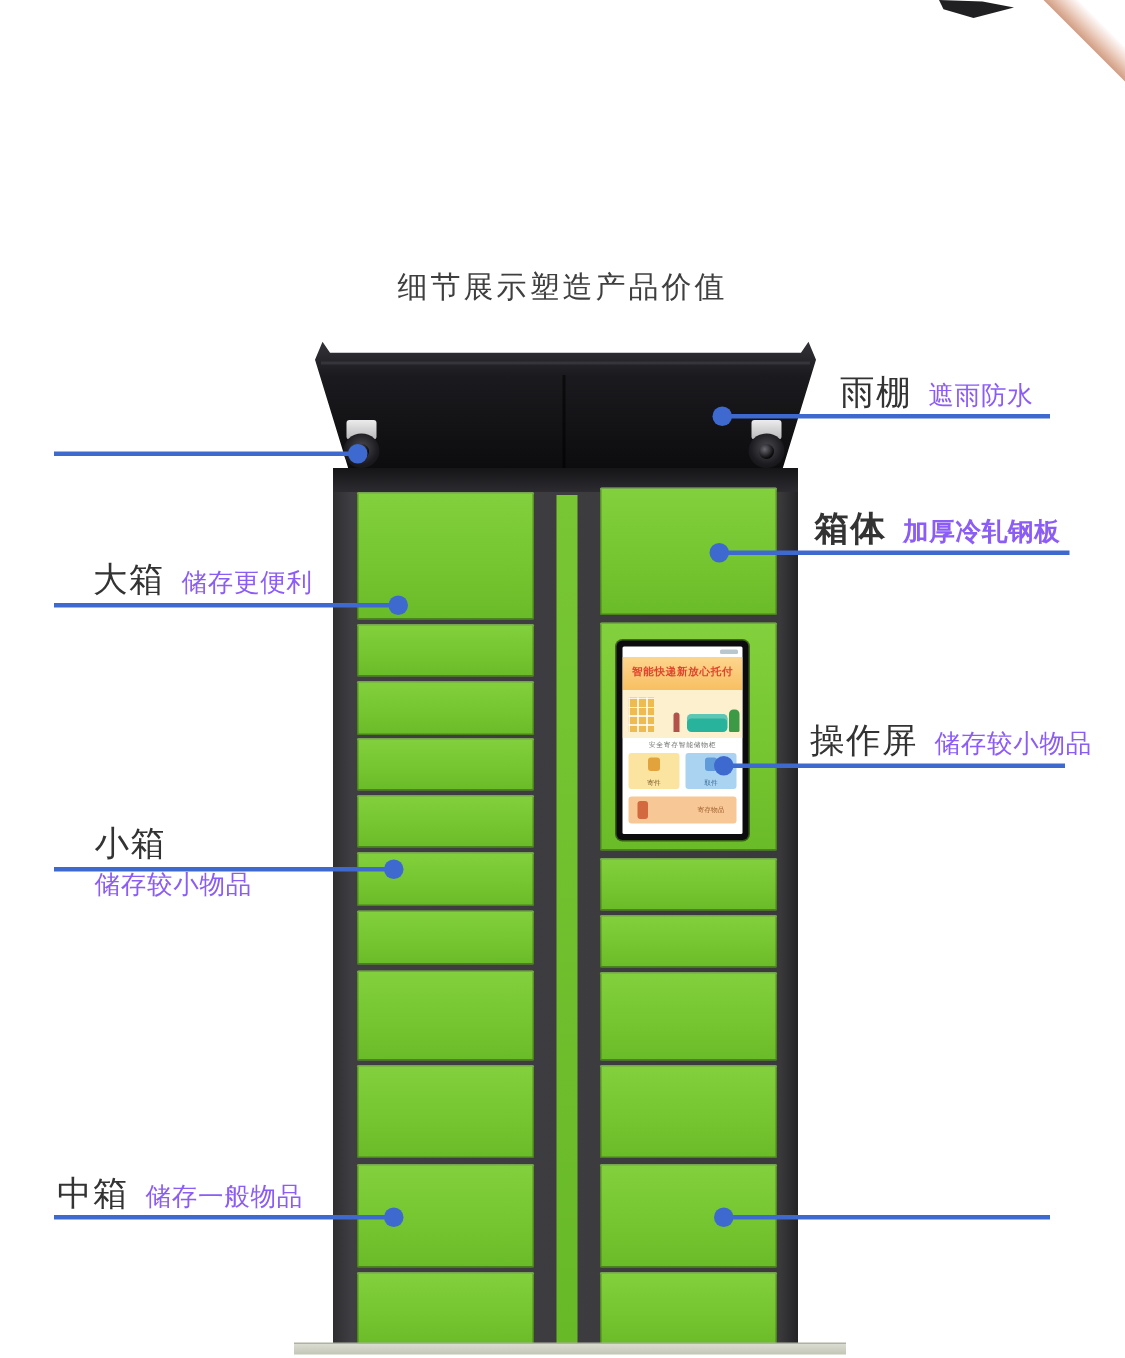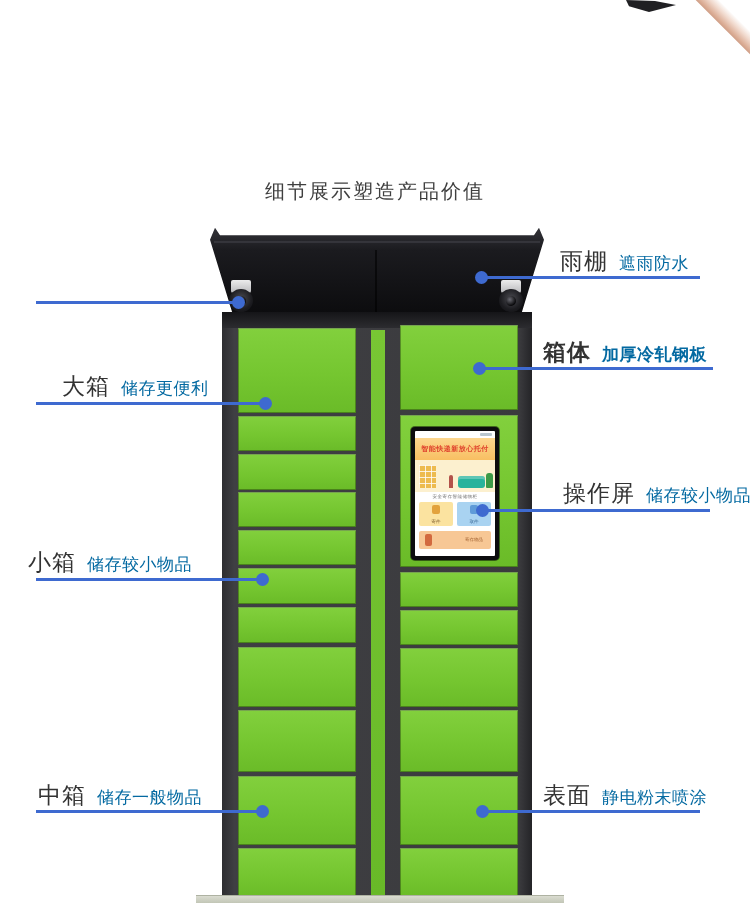--- a/index.html
+++ b/index.html
@@ -77,21 +77,21 @@
   .tile-wide .blob{position:absolute;left:6px;top:3px;width:7px;height:12px;border-radius:2px;background:#d2693f;}
   .tile-wide .tlabel{position:absolute;right:8px;top:6px;font-size:4.5px;color:#a06030;}
 
   
   .ground{position:absolute;left:196px;top:895px;width:368px;height:8px;
     background:linear-gradient(180deg,#dadcd1,#c2c6b6);border-top:1px solid #aeb2a2;}
 
   
   .callout{position:absolute;white-space:nowrap;display:flex;align-items:baseline;color:#333;}
   .callout .n{font-size:23px;letter-spacing:1px;color:#333;}
-  .callout .d{font-size:17px;margin-left:11px;color:#0369a1;letter-spacing:.5px;}
+  .callout .d{font-size:17px;margin-left:11px;color:#8b5cf6;letter-spacing:.5px;}
   .cline{position:absolute;height:3px;background:var(--accent-blue);}
   .cdot{position:absolute;width:13px;height:13px;border-radius:50%;background:var(--accent-blue);}
 </style>
 </head>
 <body>
 
 <div class="stage">
 
   <div class="ink-tip"></div>
   <div class="pencil"></div>
@@ -173,21 +173,21 @@
   <div class="cline" style="left:36px;top:301px;width:203px;"></div>
   <div class="cdot" style="left:232px;top:296px;"></div>
 
   <div class="callout" style="left:38px;top:371px;margin-left:24px;">
     <span class="n">大箱</span>
     <span class="d">储存更便利</span>
   </div>
   <div class="cline" style="left:36px;top:402px;width:230px;"></div>
   <div class="cdot" style="left:259px;top:397px;"></div>
 
-  <div class="callout" style="left:28px;top:547px;">
+  <div class="callout" style="left:52px;top:547px;flex-direction:column;">
     <span class="n">小箱</span>
     <span class="d">储存较小物品</span>
   </div>
   <div class="cline" style="left:36px;top:578px;width:227px;"></div>
   <div class="cdot" style="left:256px;top:573px;"></div>
 
   <div class="callout" style="left:38px;top:780px;">
     <span class="n">中箱</span>
     <span class="d">储存一般物品</span>
   </div>
@@ -201,27 +201,23 @@
   <div class="cline" style="left:482px;top:276px;width:218px;"></div>
   <div class="cdot" style="left:475px;top:271px;"></div>
 
   <div class="callout" style="left:543px;top:337px;font-weight:bold;">
     <span class="n">箱体</span>
     <span class="d">加厚冷轧钢板</span>
   </div>
   <div class="cline" style="left:480px;top:367px;width:233px;"></div>
   <div class="cdot" style="left:473px;top:362px;"></div>
 
-  <div class="callout" style="left:563px;top:478px;justify-content:flex-end;">
+  <div class="callout" style="left:540px;top:478px;justify-content:flex-end;">
     <span class="n">操作屏</span>
     <span class="d">储存较小物品</span>
   </div>
   <div class="cline" style="left:483px;top:509px;width:227px;"></div>
   <div class="cdot" style="left:476px;top:504px;"></div>
 
-  <div class="callout" style="left:543px;top:780px;">
-    <span class="n">表面</span>
-    <span class="d">静电粉末喷涂</span>
-  </div>
   <div class="cline" style="left:483px;top:810px;width:217px;"></div>
   <div class="cdot" style="left:476px;top:805px;"></div>
 
 </div>
 
 </body></html>

